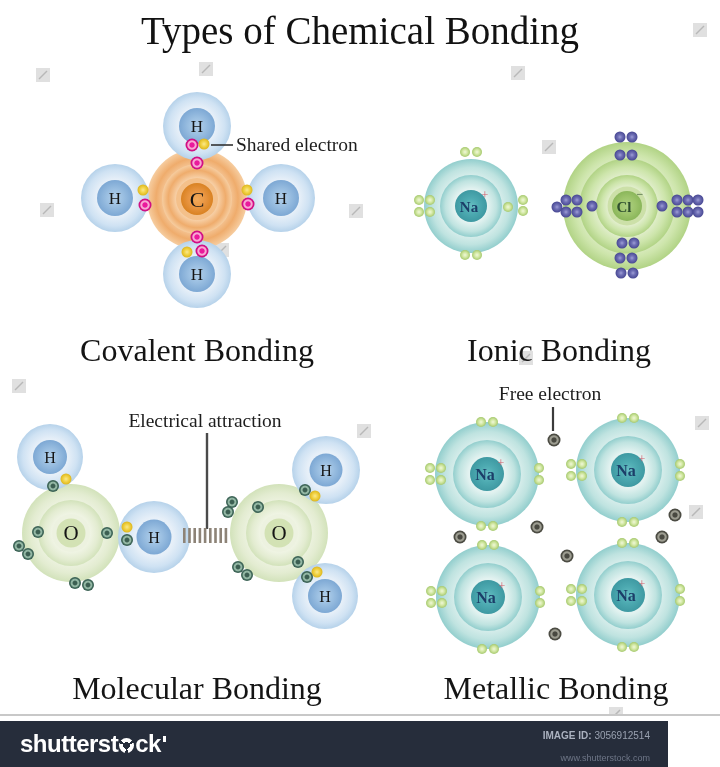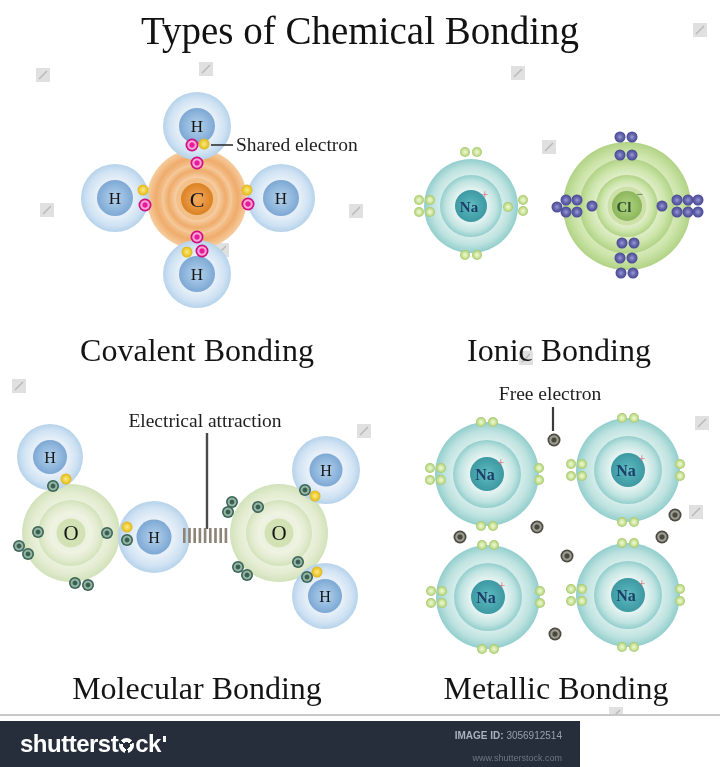--- a/index.html
+++ b/index.html
@@ -2,21 +2,21 @@
 <html><head>
 <meta charset="utf-8">
 <style>
   html,body{margin:0;padding:0;background:#ffffff;}
   .stage{position:relative;width:720px;height:767px;background:#ffffff;overflow:hidden;
          font-family:"Liberation Serif",serif;}
   .page-title{position:absolute;top:8px;left:0;width:720px;margin:0;text-align:center;
               font-family:"Liberation Serif",serif;font-size:39px;font-weight:400;color:#121212;}
   .diagram{position:absolute;top:0;left:0;}
   .hairline{position:absolute;top:714px;left:0;width:720px;height:2px;background:#c8c8c8;}
-  .footer{position:absolute;top:721px;left:0;width:580px;height:46px;background:#262d3b;
+  .footer{position:absolute;top:721px;left:0;width:668px;height:46px;background:#262d3b;
           font-family:"Liberation Sans",sans-serif;}
   .logo{position:absolute;left:20px;top:9px;color:#ffffff;font-size:24px;font-weight:700;
         letter-spacing:-0.5px;white-space:nowrap;}
   .aperture{display:inline-block;width:15px;height:15px;border-radius:50%;margin:0 1px;
             vertical-align:-1px;
             background:
               radial-gradient(circle at 50% 50%, #262d3b 0 3.2px, rgba(0,0,0,0) 3.4px),
               conic-gradient(#fff 0 48deg,#262d3b 48deg 70deg,#fff 70deg 168deg,
                              #262d3b 168deg 190deg,#fff 190deg 288deg,#262d3b 288deg 310deg,#fff 310deg 360deg);}
   .tick{display:inline-block;width:3px;height:6px;background:#ffffff;margin-left:2px;

